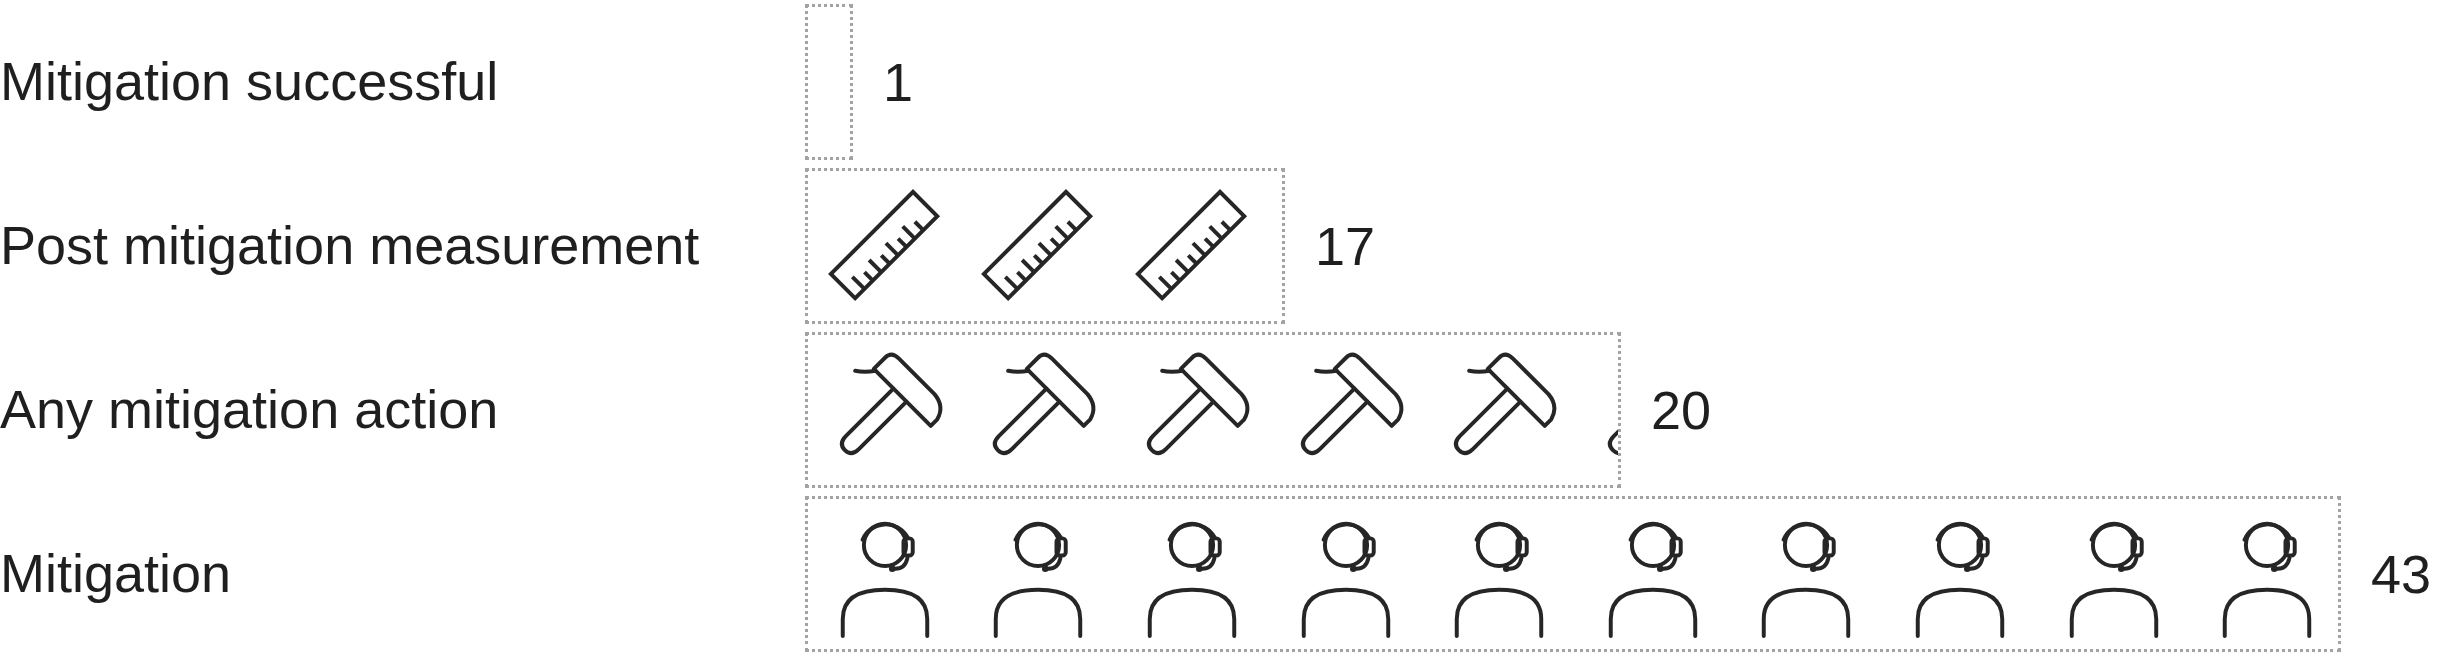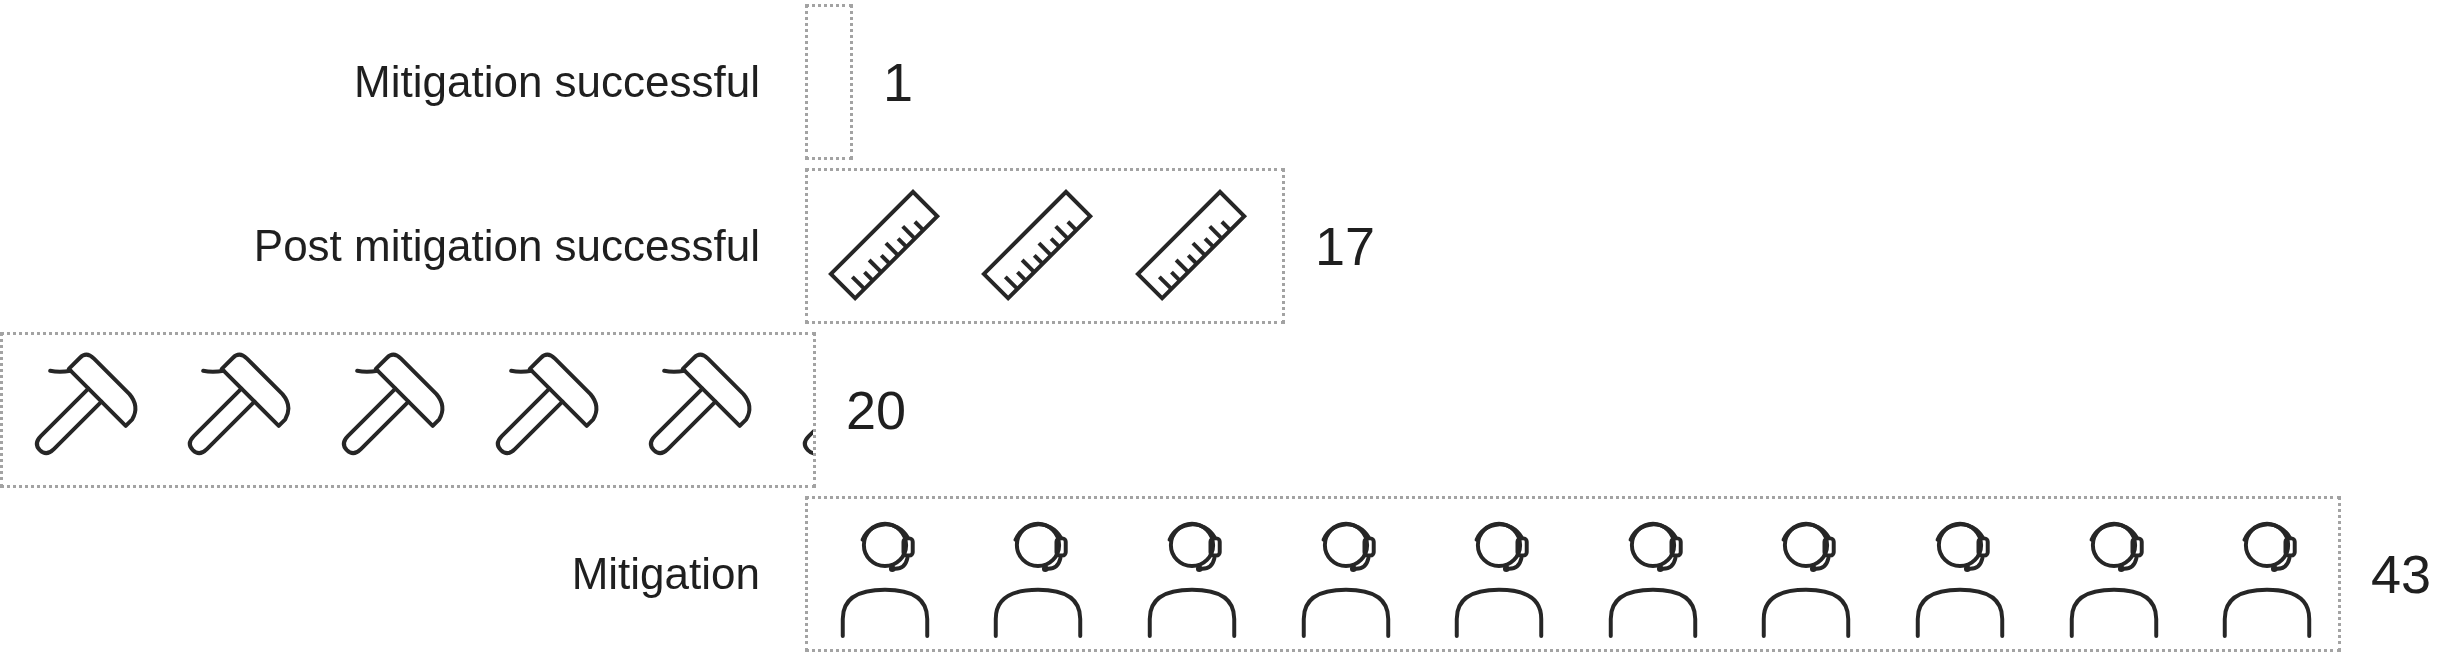--- a/index.html
+++ b/index.html
@@ -7,22 +7,22 @@
     width:2437px;height:659px;background:#ffffff;overflow:hidden;
     font-family:"Liberation Sans",sans-serif;color:#262626;
   }
   .chart{position:relative;width:2437px;height:659px;}
   .row{
     position:absolute;left:0;width:2437px;height:156px;
     display:flex;align-items:center;
   }
   .row-label{
     width:805px;min-width:805px;box-sizing:border-box;
-    padding-right:45px;text-align:right;white-space:nowrap;
-    font-size:44px;line-height:1.1;color:#1f1f1f;
+    padding-right:45px;white-space:nowrap;
+    font-size:54px;line-height:1.1;color:#1f1f1f;
   }
   .bar-box{
     height:156px;box-sizing:border-box;
     border:3px dotted #a3a3a3;background:#ffffff;
     display:flex;align-items:center;overflow:hidden;
     flex:0 0 auto;
   }
   .icon-slot{
     width:153.6px;min-width:153.6px;height:150px;
     display:flex;align-items:center;justify-content:center;
@@ -74,21 +74,21 @@
 
 <div class="chart">
 
   <div class="row" style="top:4px">
     <div class="row-label">Mitigation successful</div>
     <div class="bar-box" style="width: 48px;"></div>
     <div class="value-label">1</div>
   </div>
 
   <div class="row" style="top:168px">
-    <div class="row-label">Post mitigation successful</div>
+    <div class="row-label">Post mitigation measurement</div>
     <div class="bar-box" style="width: 480px;">
         <div class="icon-slot">
           <svg class="pict">
             <use href="#sym-ruler-icon"></use>
           </svg>
         </div>
         <div class="icon-slot">
           <svg class="pict">
             <use href="#sym-ruler-icon"></use>
           </svg>
@@ -101,20 +101,21 @@
         <div class="icon-slot">
           <svg class="pict">
             <use href="#sym-ruler-icon"></use>
           </svg>
         </div>
       </div>
     <div class="value-label">17</div>
   </div>
 
   <div class="row" style="top:332px">
+    <div class="row-label">Any mitigation action</div>
     <div class="bar-box" style="width: 816px;">
         <div class="icon-slot">
           <svg class="pict">
             <use href="#sym-hammer-icon"></use>
           </svg>
         </div>
         <div class="icon-slot">
           <svg class="pict">
             <use href="#sym-hammer-icon"></use>
           </svg>

